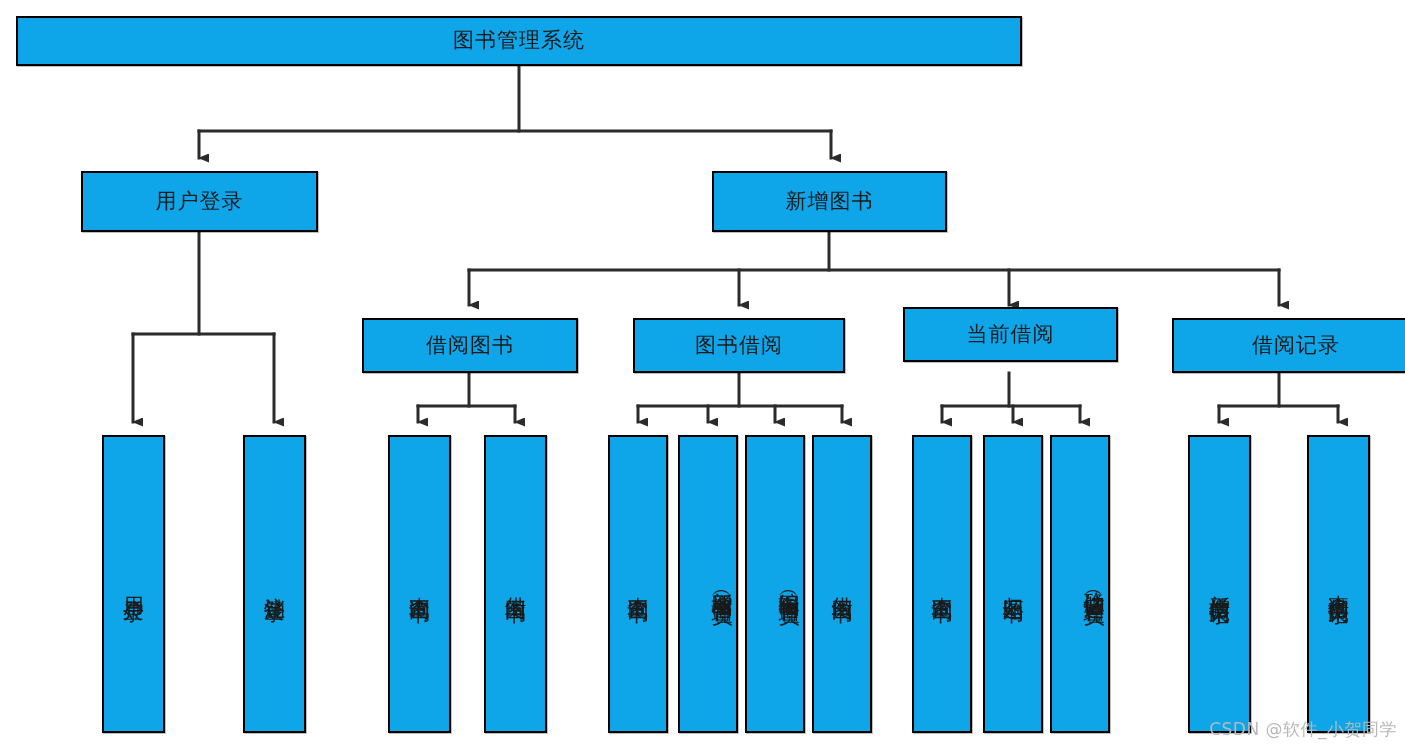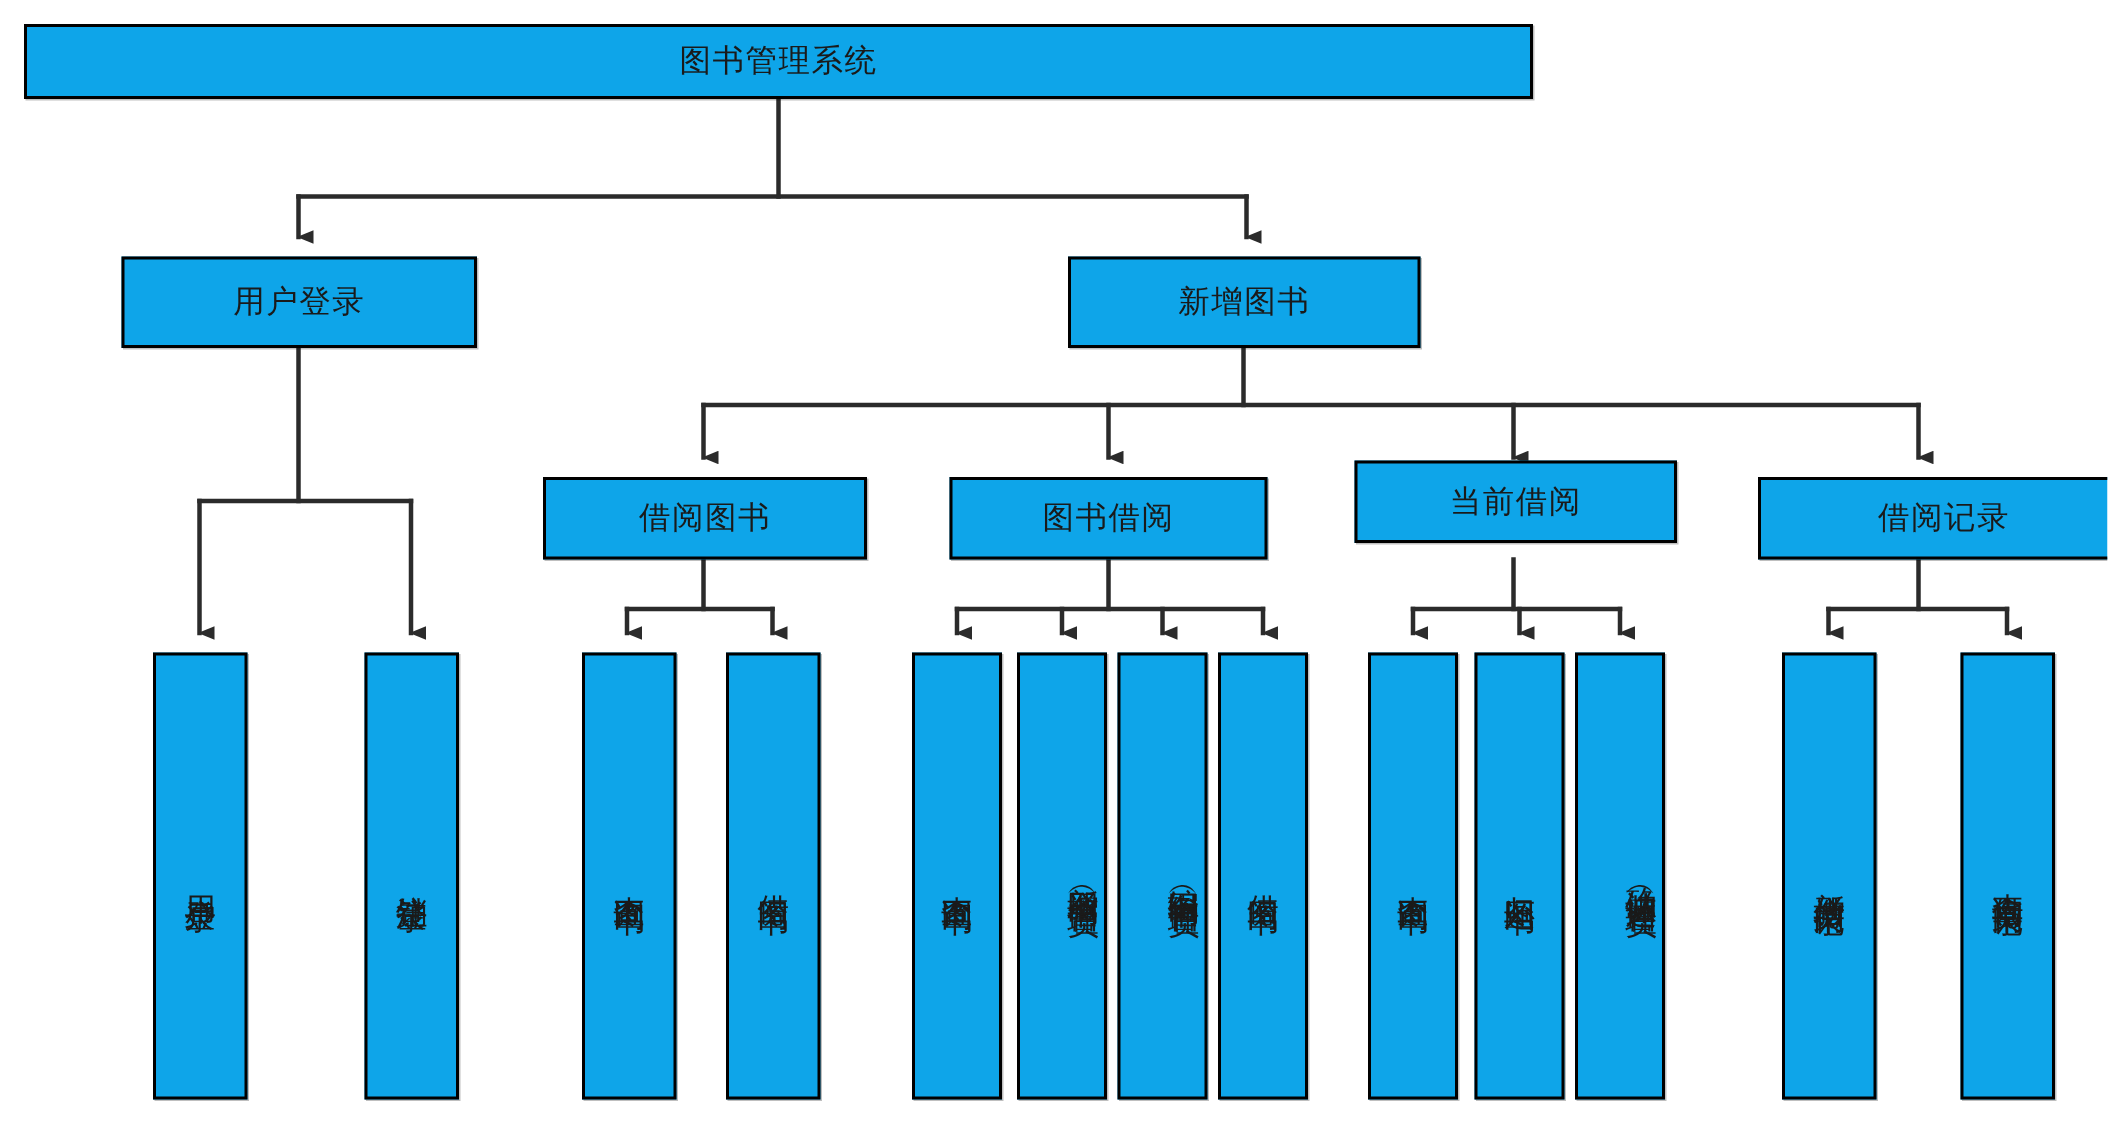--- a/index.html
+++ b/index.html
@@ -187,13 +187,14 @@
         <span class="node-label">确认归还（管理员）</span>
       </div>
       <div class="node vert mid" style="left: 1188px; top: 435px; width: 63px; height: 298px;">
         <span class="node-label">新增借阅记录</span>
       </div>
       <div class="node vert mid" style="left: 1307px; top: 435px; width: 63px; height: 298px;">
         <span class="node-label">查询借阅记录</span>
       </div>
     </div>
 
+  <div id="watermark">CSDN @软件_小贺同学</div>
 </div>
 
 </body></html>

